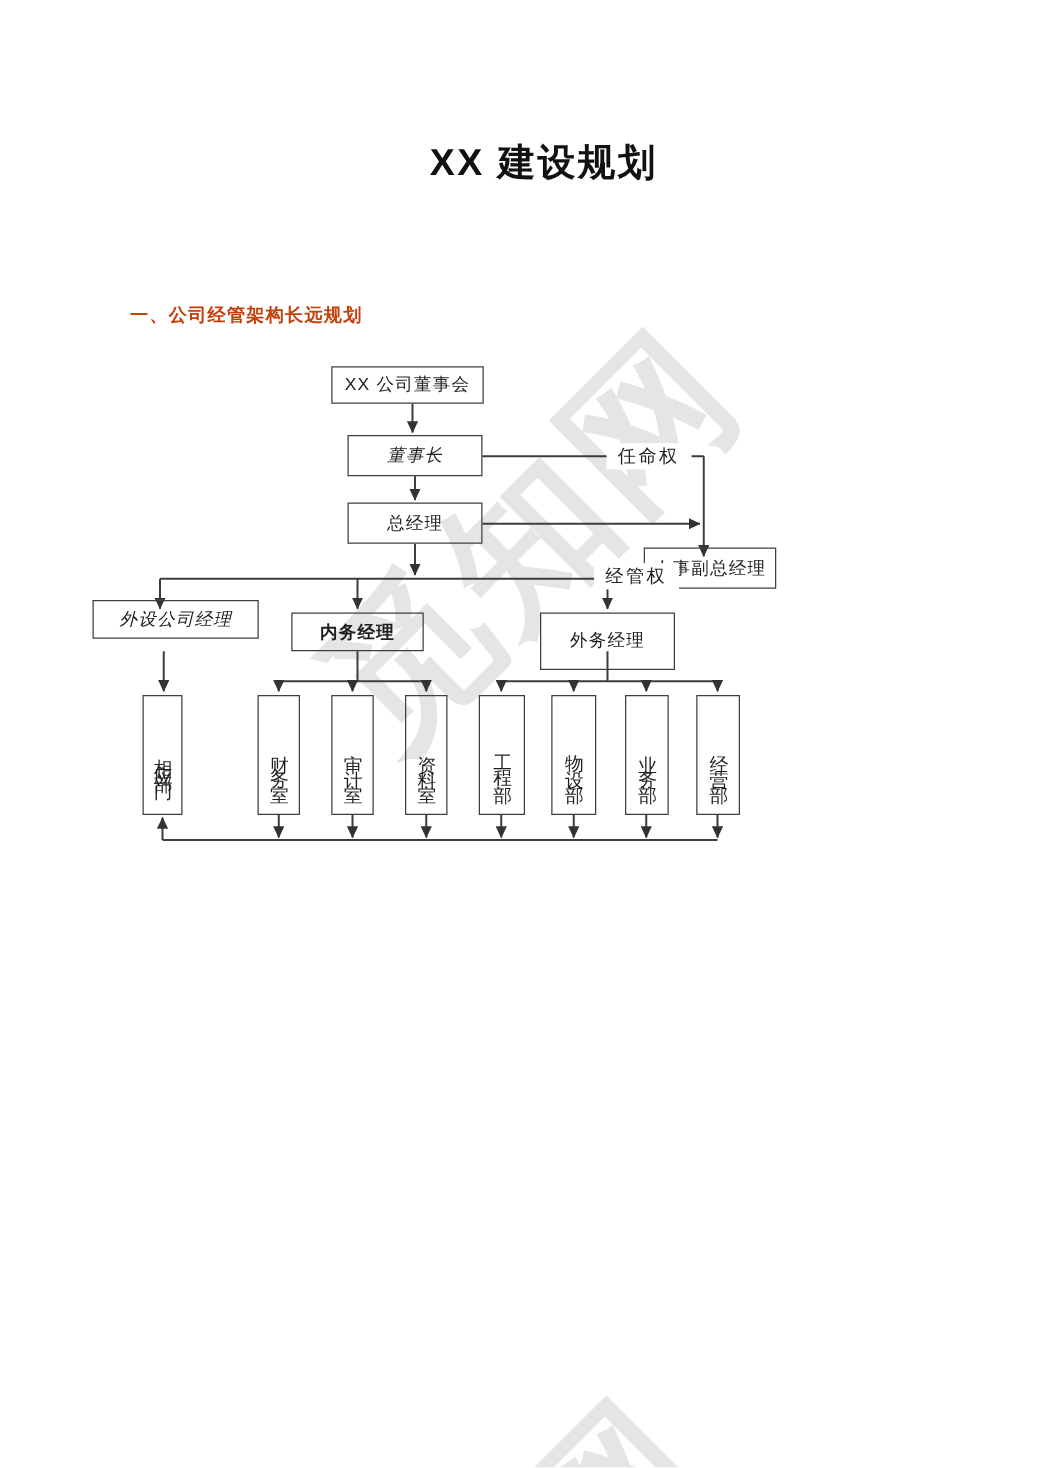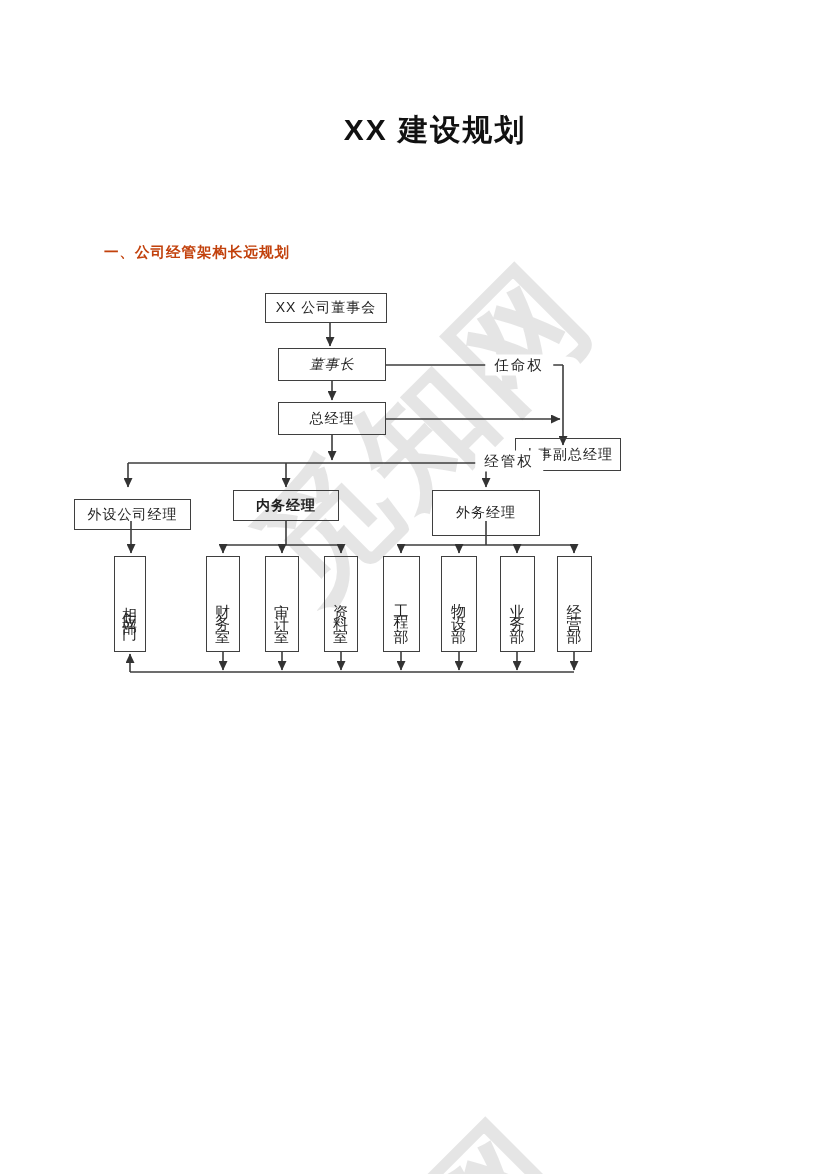--- a/index.html
+++ b/index.html
@@ -146,21 +146,21 @@
     <line x1="574" y1="652" x2="574" y2="670" marker-end="url(#arrow)"></line>
     <line x1="130" y1="672" x2="574" y2="672"></line>
 
     <line x1="130" y1="672" x2="130" y2="654" marker-end="url(#arrow)"></line>
   </svg>
 
   <div class="node" style="left:265px; top:293px; width:122px; height:30px;">XX 公司董事会</div>
   <div class="node" style="left:278px; top:348px; width:108px; height:33px;font-style:italic;">董事长</div>
   <div class="node" style="left:278px; top:402px; width:108px; height:33px;">总经理</div>
   <div class="node" style="left:515px; top:438px; width:106px; height:33px;">人事副总经理</div>
-  <div class="node" style="left:74px; top:499px; width:117px; height:31px;">外设公司经理</div>
+  <div class="node" style="left:74px; top:480px; width:133px; height:31px;font-style:italic;">外设公司经理</div>
   <div class="node" style="left:233px; top:490px; width:106px; height:31px;font-weight:bold;">内务经理</div>
   <div class="node" style="left:432px; top:490px; width:108px; height:46px;">外务经理</div>
 
   <div class="node vbox chars4" style="left:114px; top:556px; width:32px; height:96px;">
     <span>相应部门</span>
   </div>
   <div class="node vbox chars3" style="left:206px; top:556px; width:34px; height:96px;">
     <span>财务室</span>
   </div>
   <div class="node vbox chars3" style="left:265px; top:556px; width:34px; height:96px;">

